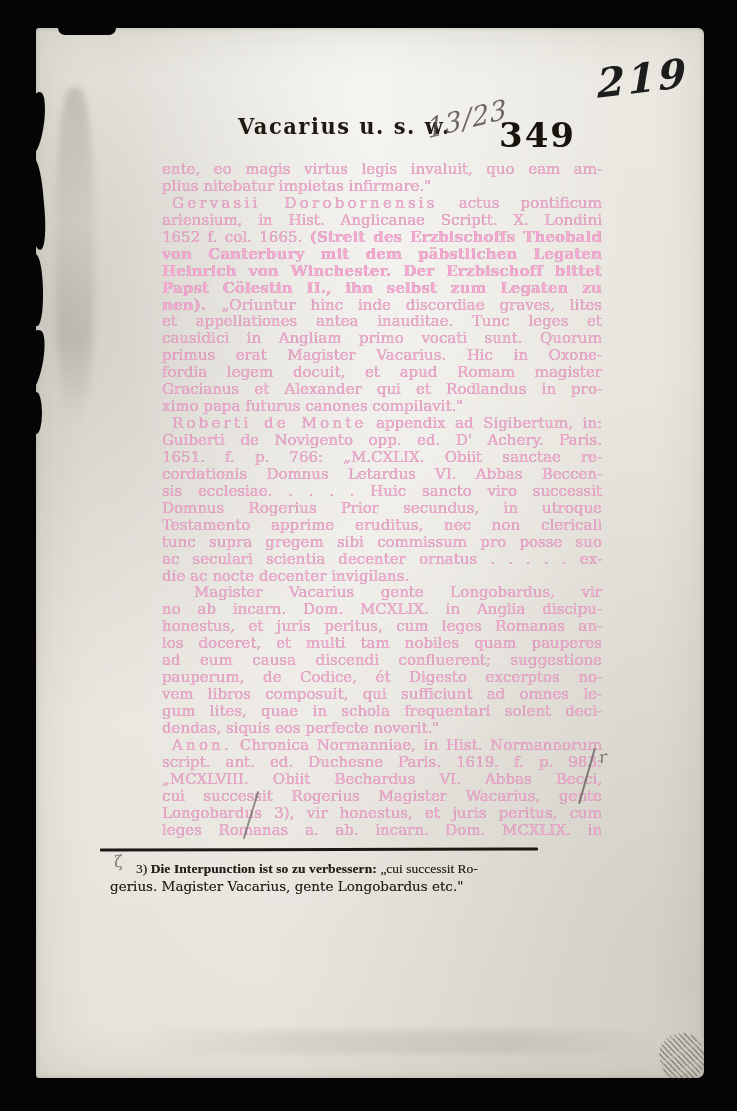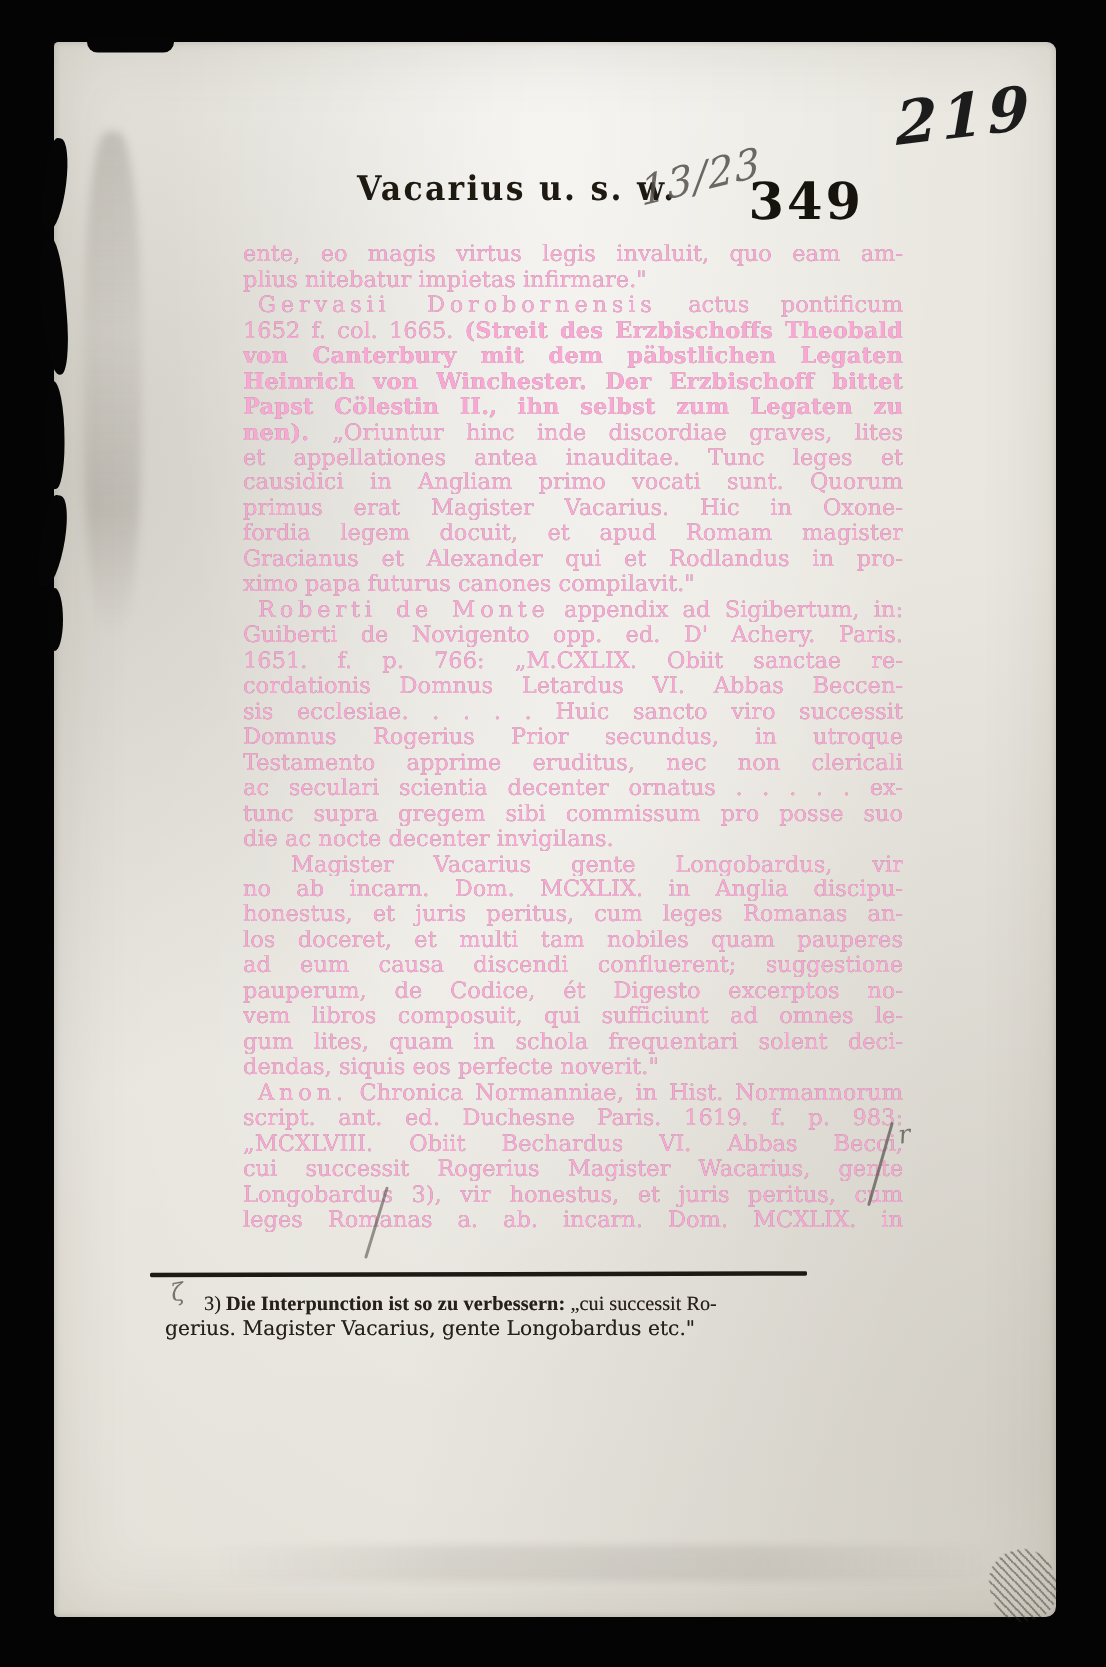--- a/index.html
+++ b/index.html
@@ -116,49 +116,50 @@
 
   <div class="running-title">Vacarius u. s. w.</div>
   <div class="hw hw-ratio">13/23</div>
   <div class="page-number">349</div>
   <div class="hw hw-folio">219</div>
 
   <div class="text-block">
       <div class="tline just ind1"><span class="seg-rm">ente, eo magis virtus legis invaluit, quo eam am-</span></div>
       <div class="tline  ind1"><span class="seg-rm">plius nitebatur impietas infirmare."</span></div>
       <div class="tline just ind0"><span class="seg-sp">Gervasii Dorobornensis</span><span class="seg-rm"> actus pontificum Cantu-</span></div>
+      <div class="tline just ind1"><span class="seg-rm">ariensium, in Hist. Anglicanae Scriptt. X. Londini</span></div>
       <div class="tline just ind1"><span class="seg-rm">1652 f. col. 1665. </span><span class="seg-fr">(Streit des Erzbischoffs Theobald</span></div>
       <div class="tline just ind1"><span class="seg-fr">von Canterbury mit dem päbstlichen Legaten Bischoff</span></div>
       <div class="tline just ind1"><span class="seg-fr">Heinrich von Winchester. Der Erzbischoff bittet den</span></div>
       <div class="tline just ind1"><span class="seg-fr">Papst Cölestin II., ihn selbst zum Legaten zu ernen-</span></div>
       <div class="tline just ind1"><span class="seg-fr">nen). </span><span class="seg-rm">„Oriuntur hinc inde discordiae graves, lites</span></div>
       <div class="tline just ind1"><span class="seg-rm">et appellationes antea inauditae. Tunc leges et</span></div>
       <div class="tline just ind1"><span class="seg-rm">causidici in Angliam primo vocati sunt. Quorum</span></div>
       <div class="tline just ind1"><span class="seg-rm">primus erat Magister Vacarius. Hic in Oxone-</span></div>
       <div class="tline just ind1"><span class="seg-rm">fordia legem docuit, et apud Romam magister</span></div>
       <div class="tline just ind1"><span class="seg-rm">Gracianus et Alexander qui et Rodlandus in pro-</span></div>
       <div class="tline  ind1"><span class="seg-rm">ximo papa futurus canones compilavit."</span></div>
       <div class="tline just ind0"><span class="seg-sp">Roberti de Monte</span><span class="seg-rm"> appendix ad Sigibertum, in:</span></div>
       <div class="tline just ind1"><span class="seg-rm">Guiberti de Novigento opp. ed. D' Achery. Paris.</span></div>
       <div class="tline just ind1"><span class="seg-rm">1651. f. p. 766: „M.CXLIX. Obiit sanctae re-</span></div>
       <div class="tline just ind1"><span class="seg-rm">cordationis Domnus Letardus VI. Abbas Beccen-</span></div>
       <div class="tline just ind1"><span class="seg-rm">sis ecclesiae. . . . . Huic sancto viro successit</span></div>
       <div class="tline just ind1"><span class="seg-rm">Domnus Rogerius Prior secundus, in utroque</span></div>
       <div class="tline just ind1"><span class="seg-rm">Testamento apprime eruditus, nec non clericali</span></div>
+      <div class="tline just ind1"><span class="seg-rm">tunc supra gregem sibi commissum pro posse suo</span></div>
       <div class="tline just ind1"><span class="seg-rm">ac seculari scientia decenter ornatus . . . . . ex-</span></div>
-      <div class="tline just ind1"><span class="seg-rm">tunc supra gregem sibi commissum pro posse suo</span></div>
       <div class="tline  ind1"><span class="seg-rm">die ac nocte decenter invigilans.</span></div>
       <div class="tline just ind2"><span class="seg-rm">Magister Vacarius gente Longobardus, vir</span></div>
       <div class="tline just ind1"><span class="seg-rm">no ab incarn. Dom. MCXLIX. in Anglia discipu-</span></div>
       <div class="tline just ind1"><span class="seg-rm">honestus, et juris peritus, cum leges Romanas an-</span></div>
       <div class="tline just ind1"><span class="seg-rm">los doceret, et multi tam nobiles quam pauperes</span></div>
       <div class="tline just ind1"><span class="seg-rm">ad eum causa discendi confluerent; suggestione</span></div>
       <div class="tline just ind1"><span class="seg-rm">pauperum, de Codice, ét Digesto excerptos no-</span></div>
       <div class="tline just ind1"><span class="seg-rm">vem libros composuit, qui sufficiunt ad omnes le-</span></div>
-      <div class="tline just ind1"><span class="seg-rm">gum lites, quam in schola frequentari solent deci-</span></div>
+      <div class="tline just ind1"><span class="seg-rm">gum lites, quae in schola frequentari solent deci-</span></div>
       <div class="tline  ind1"><span class="seg-rm">dendas, siquis eos perfecte noverit."</span></div>
       <div class="tline just ind0"><span class="seg-sp">Anon.</span><span class="seg-rm"> Chronica Normanniae, in Hist. Normannorum</span></div>
       <div class="tline just ind1"><span class="seg-rm">script. ant. ed. Duchesne Paris. 1619. f. p. 983:</span></div>
       <div class="tline just ind1"><span class="seg-rm">„MCXLVIII. Obiit Bechardus VI. Abbas Becci,</span></div>
       <div class="tline just ind1"><span class="seg-rm">cui successit Rogerius Magister Wacarius, gente</span></div>
       <div class="tline just ind1"><span class="seg-rm">Longobardus 3), vir honestus, et juris peritus, cum</span></div>
       <div class="tline just ind1"><span class="seg-rm">leges Romanas a. ab. incarn. Dom. MCXLIX. in</span></div>
     </div>
 
   <div class="footnote-rule"></div>

